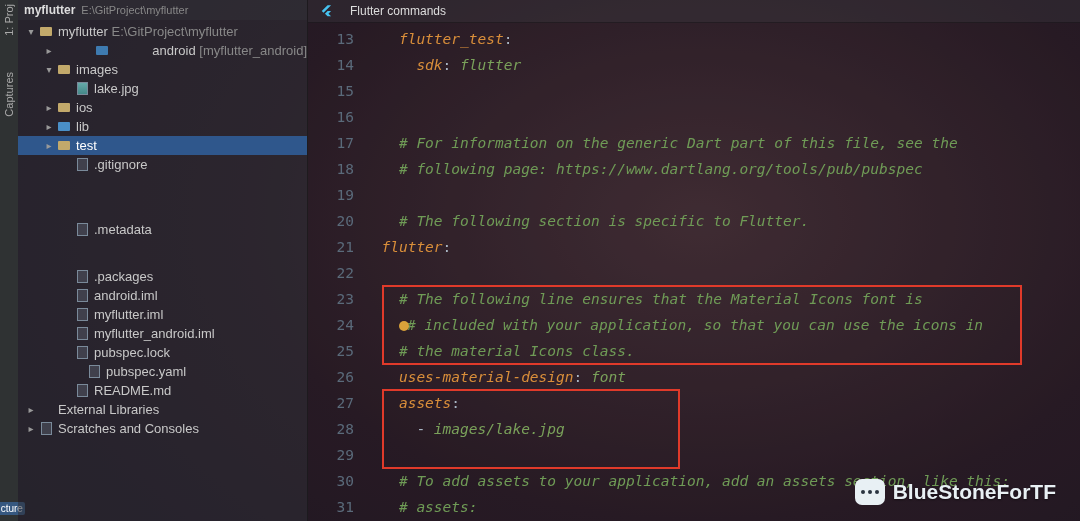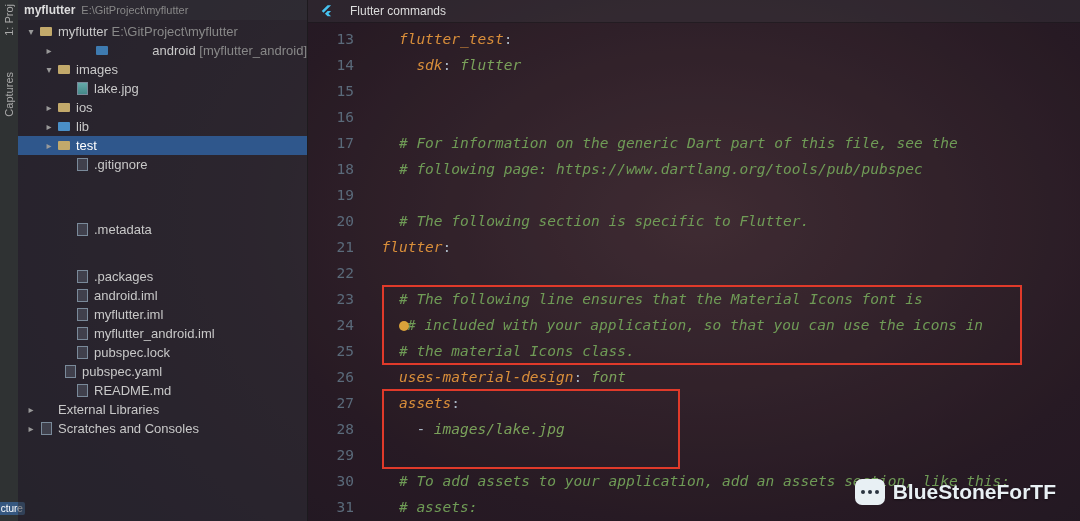--- a/index.html
+++ b/index.html
@@ -125,21 +125,21 @@
         <div class="node" style="padding-left: 42px;">
           <span class="exp"></span>
           <span class="icon file"></span>
           <span class="label">myflutter_android.iml</span>
         </div>
         <div class="node" style="padding-left: 42px;">
           <span class="exp"></span>
           <span class="icon file"></span>
           <span class="label">pubspec.lock</span>
         </div>
-        <div class="node" style="padding-left: 30px;">
+        <div class="node" style="padding-left: 54px;">
           <span class="exp"></span>
           <span class="icon file"></span>
           <span class="label">pubspec.yaml</span>
         </div>
         <div class="node" style="padding-left: 42px;">
           <span class="exp"></span>
           <span class="icon file"></span>
           <span class="label">README.md</span>
         </div>
         <div class="node" style="padding-left: 6px;">

